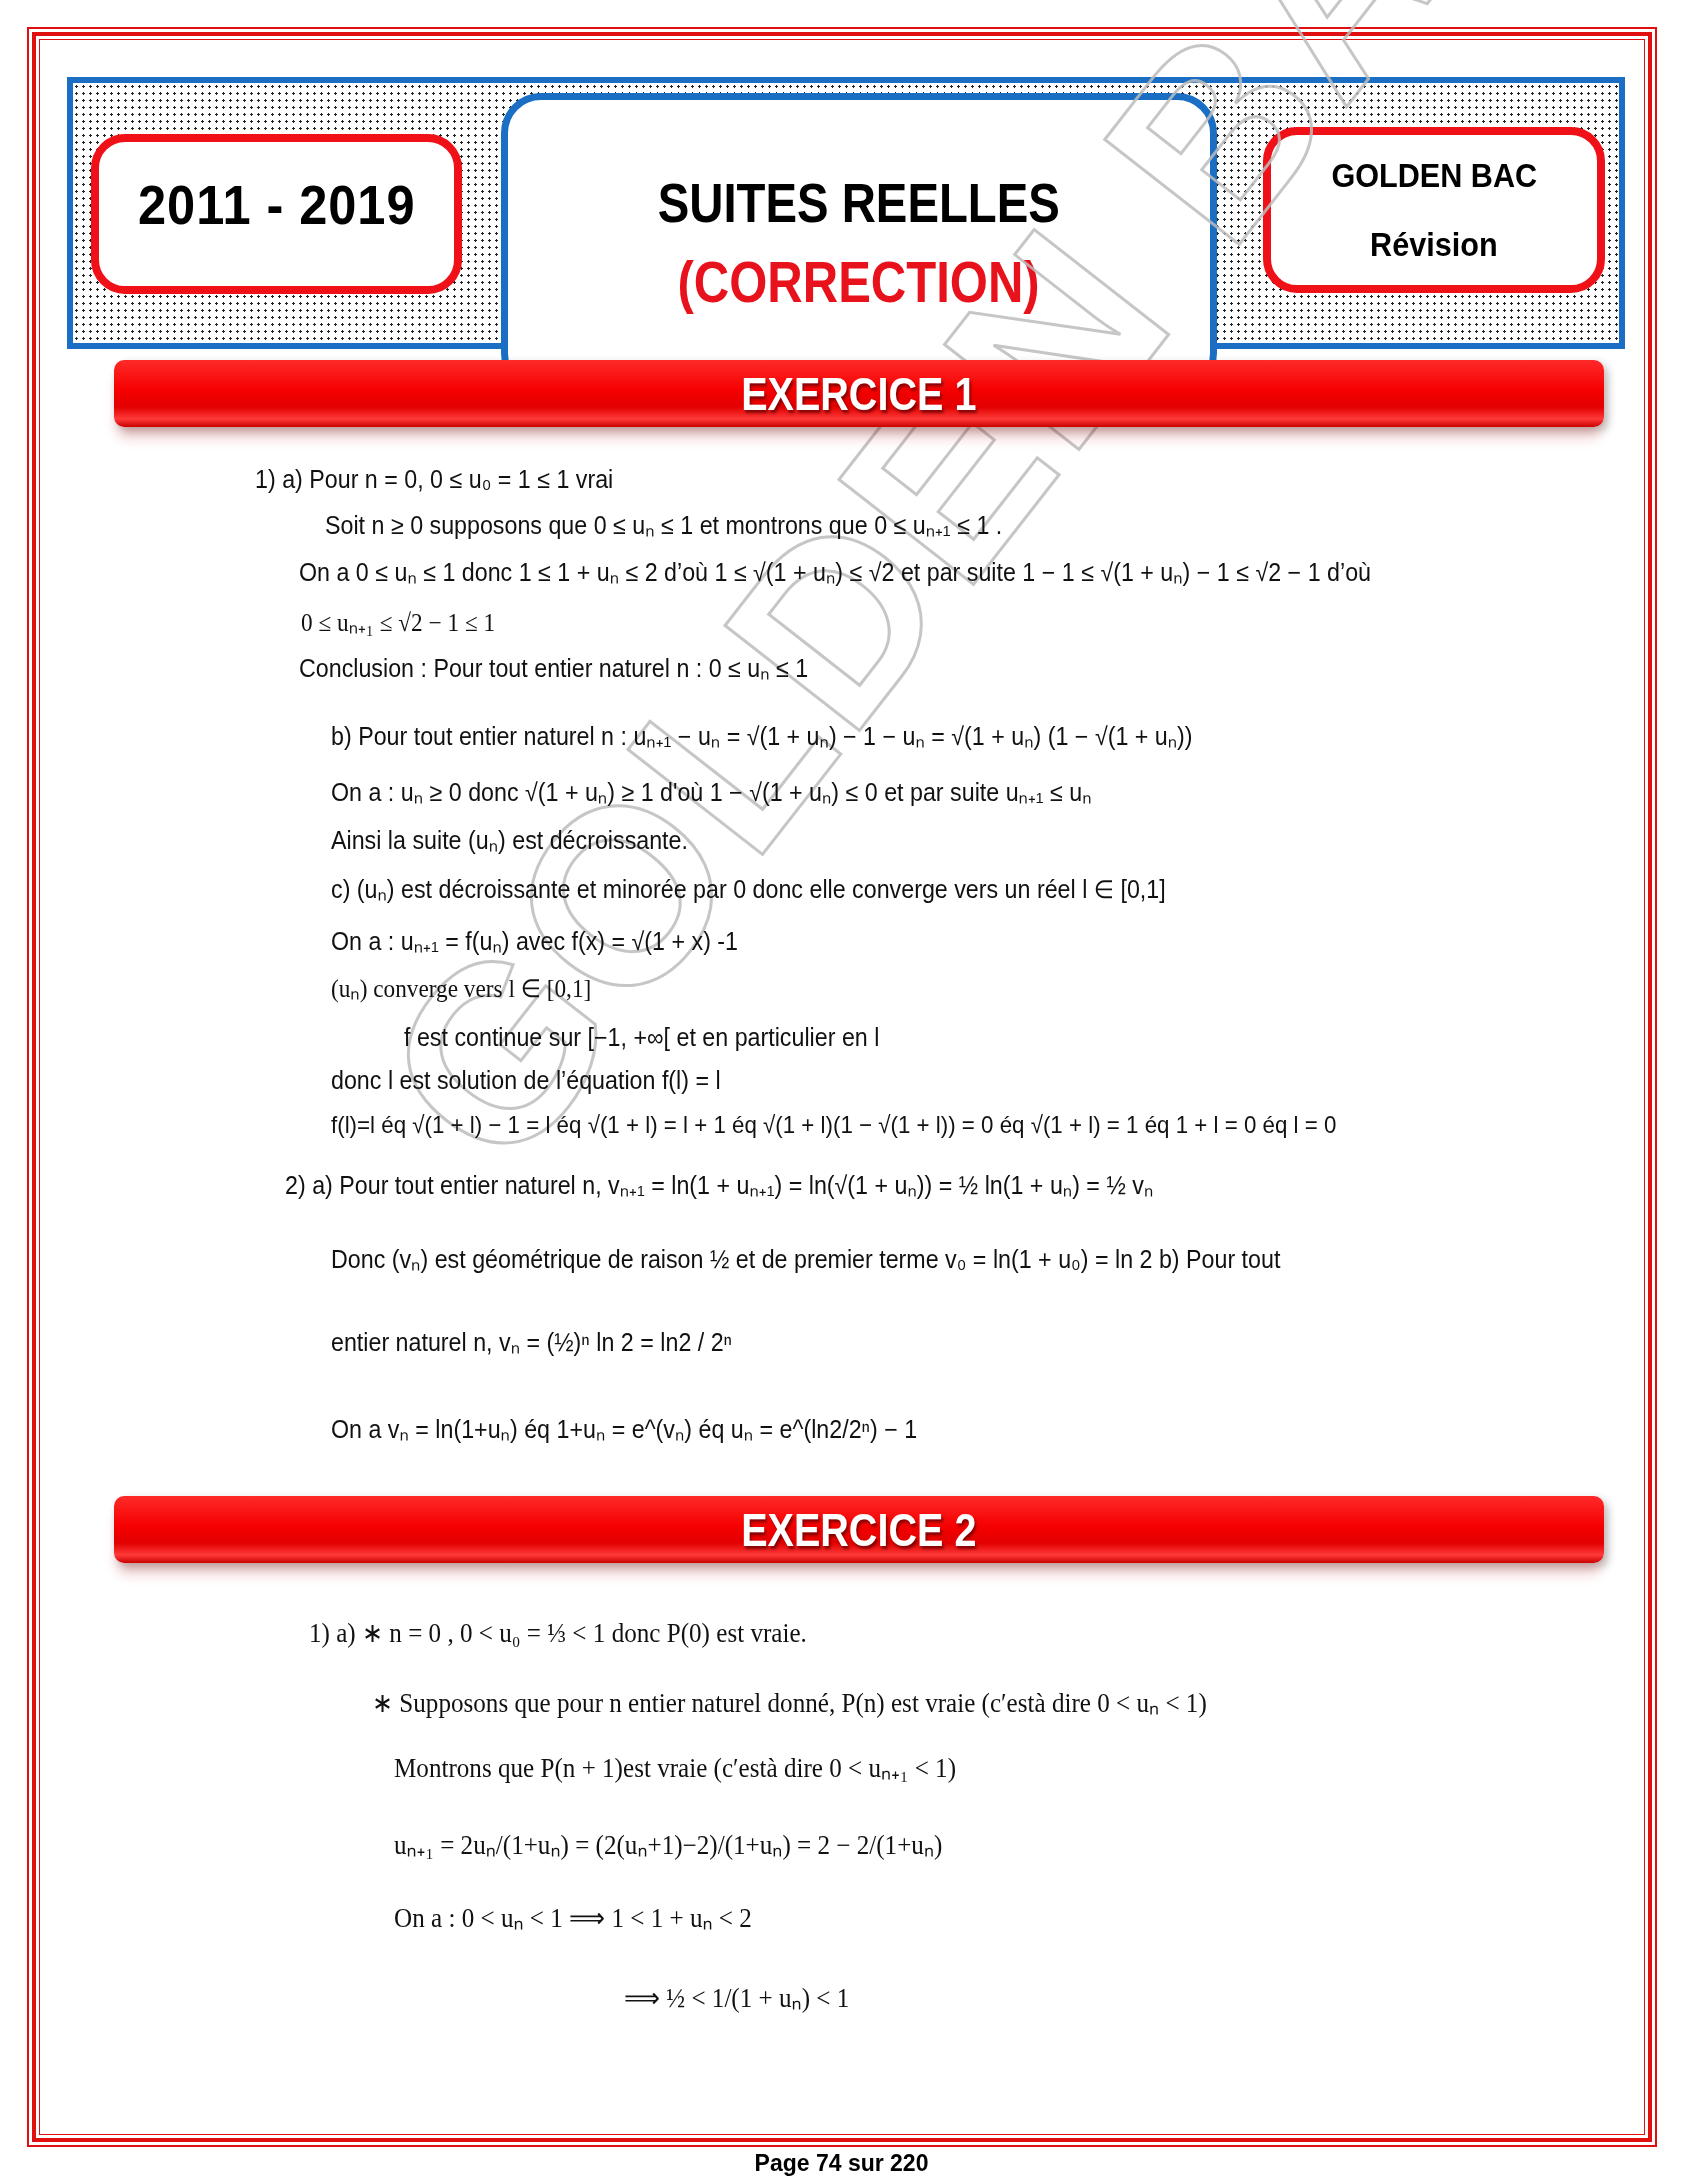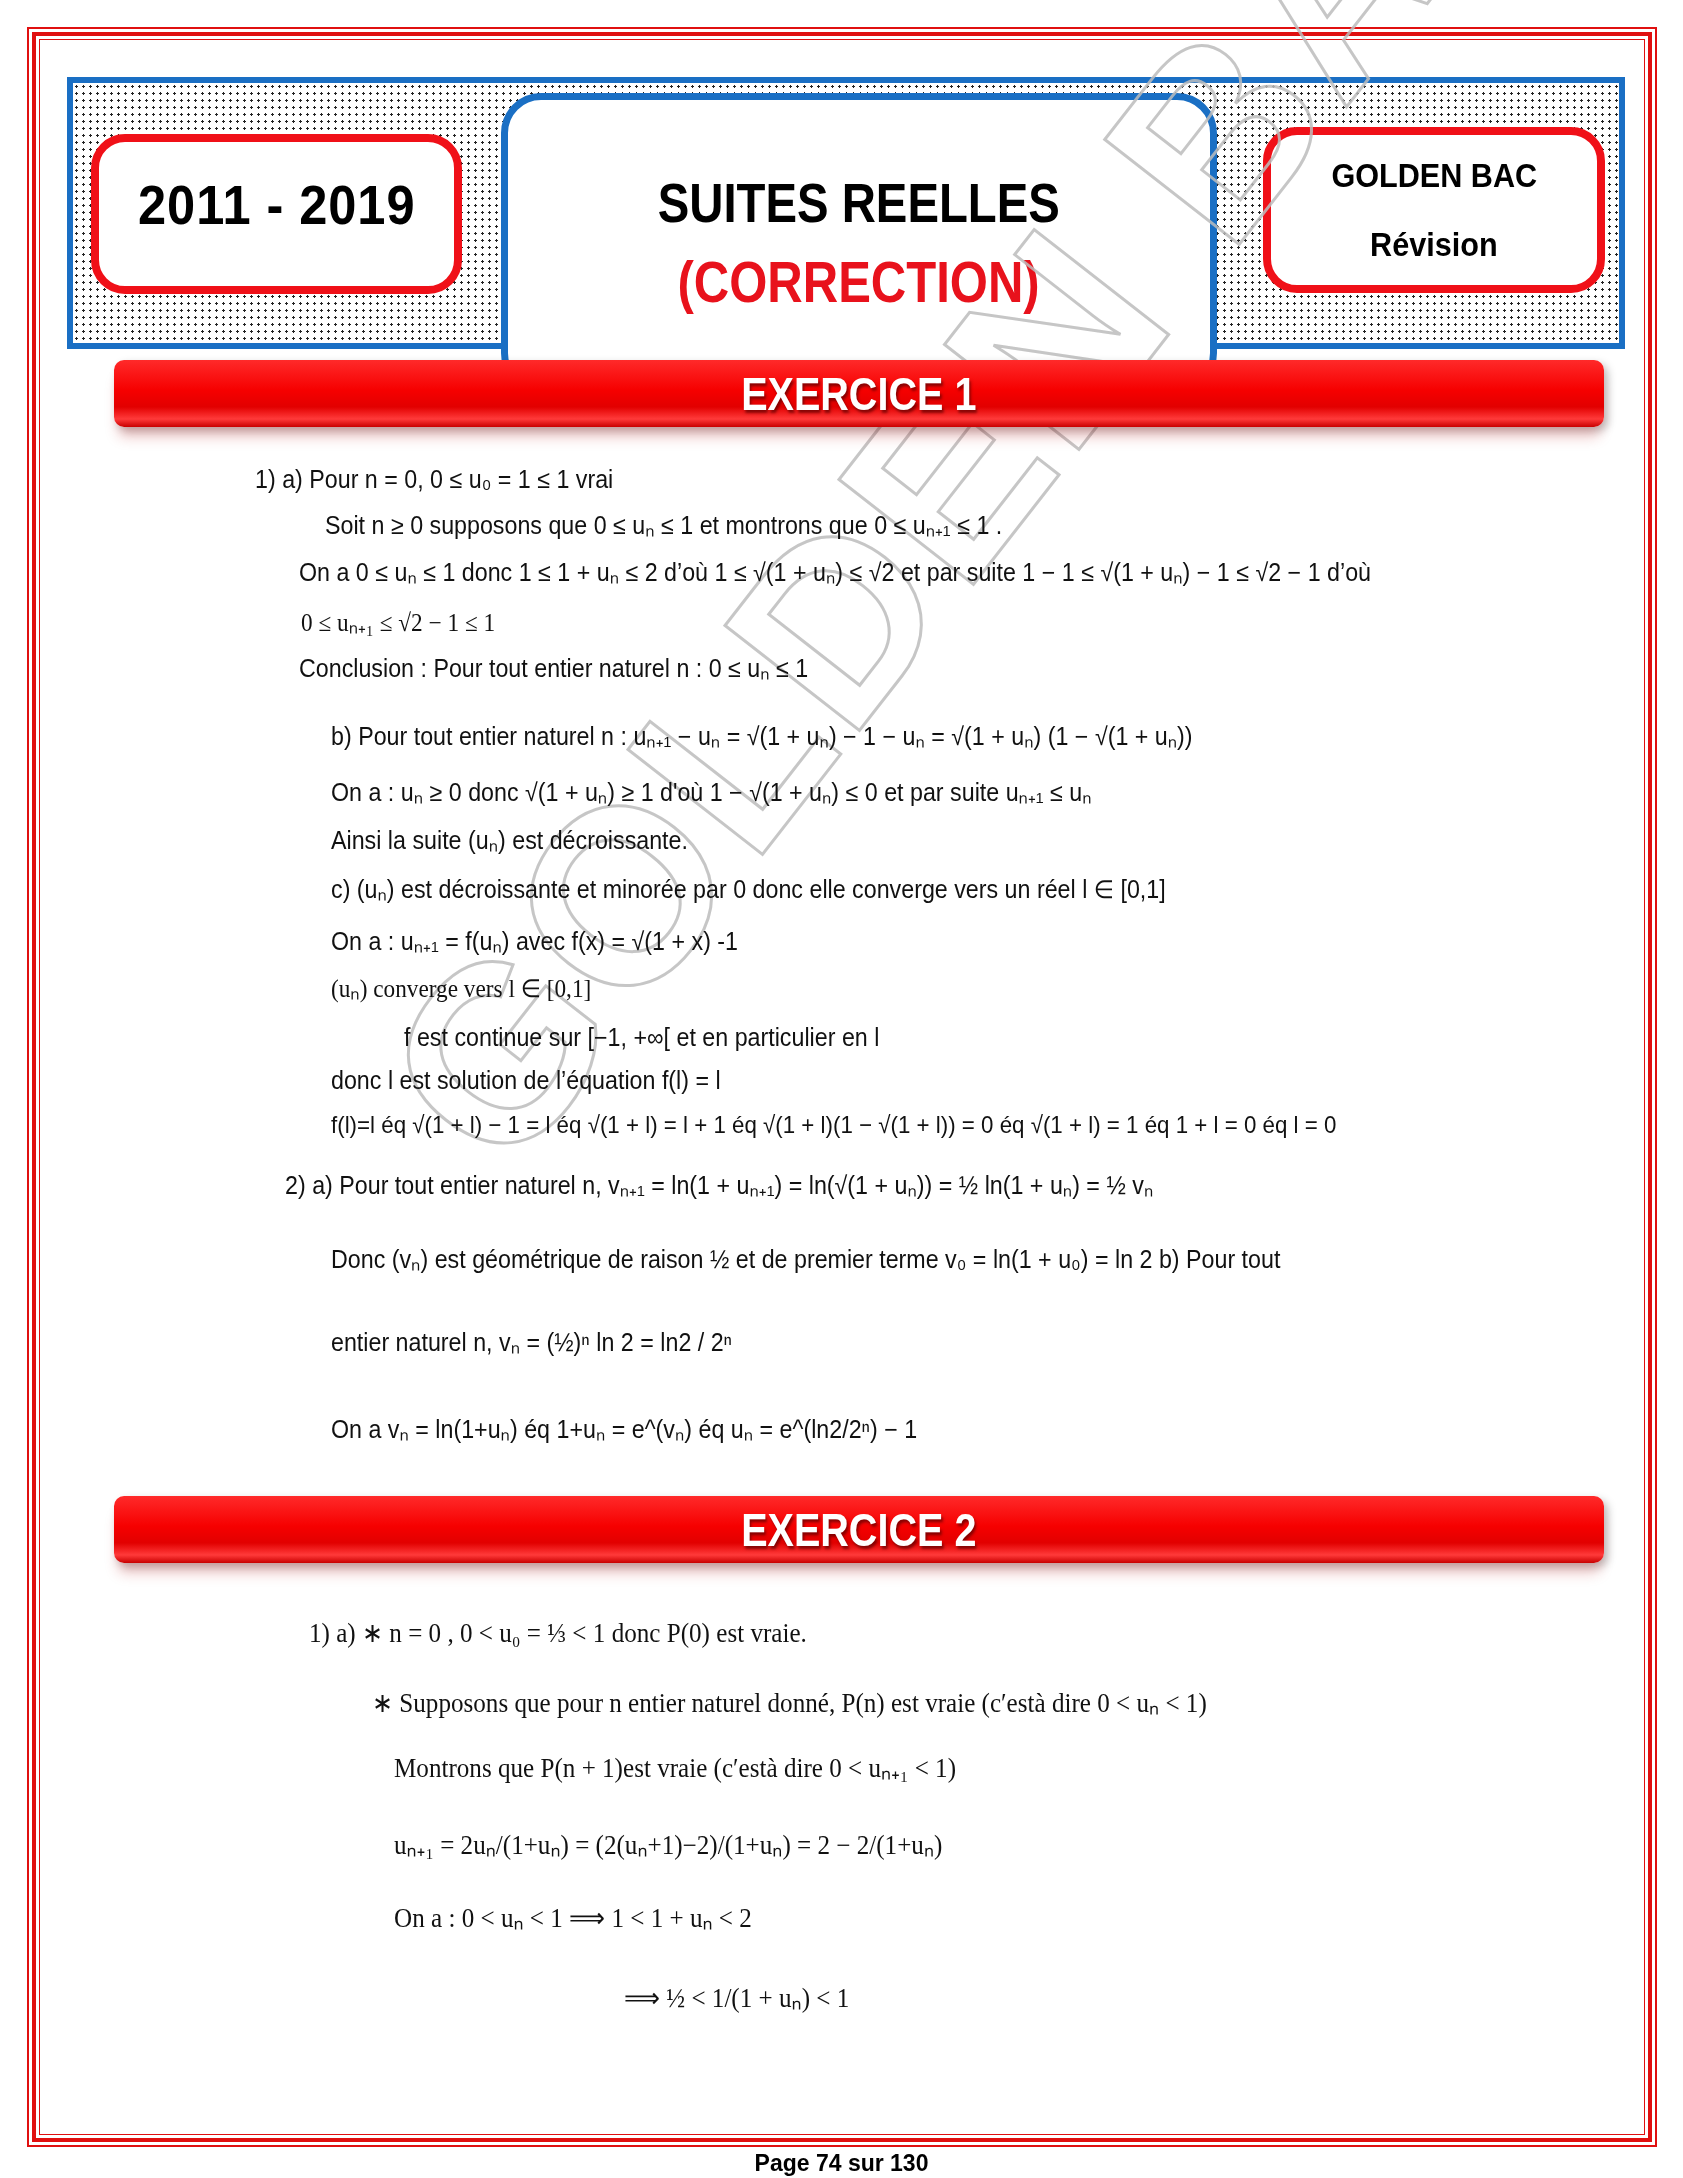--- a/index.html
+++ b/index.html
@@ -101,14 +101,14 @@
   <div class="banner-label">EXERCICE 2</div>
 </div>
 
 <div class="line ex2 s" style="left:309px; top:1620px;">1)  a) ∗ n = 0 ,    0 &lt; u₀ = ⅓ &lt; 1 donc P(0)  est vraie.</div>
 <div class="line ex2 s" style="left:372px; top:1690px;">∗ Supposons que pour n entier naturel donné, P(n) est vraie (c′està dire 0 &lt; uₙ &lt; 1)</div>
 <div class="line ex2 s" style="left:394px; top:1755px;">Montrons que P(n + 1)est vraie (c′està dire 0 &lt; uₙ₊₁ &lt; 1)</div>
 <div class="line ex2 s" style="left:394px; top:1832px;">uₙ₊₁ = 2uₙ/(1+uₙ) = (2(uₙ+1)−2)/(1+uₙ) = 2 − 2/(1+uₙ)</div>
 <div class="line ex2 s" style="left:394px; top:1905px;">On a  : 0 &lt; uₙ &lt; 1 ⟹ 1 &lt; 1 + uₙ &lt; 2</div>
 <div class="line ex2 s" style="left:624px; top:1985px;">⟹ ½ &lt; 1/(1 + uₙ) &lt; 1</div>
 
-<div class="footer">Page 74 sur 130</div>
+<div class="footer">Page 74 sur 220</div>
 
 
 </body></html>

